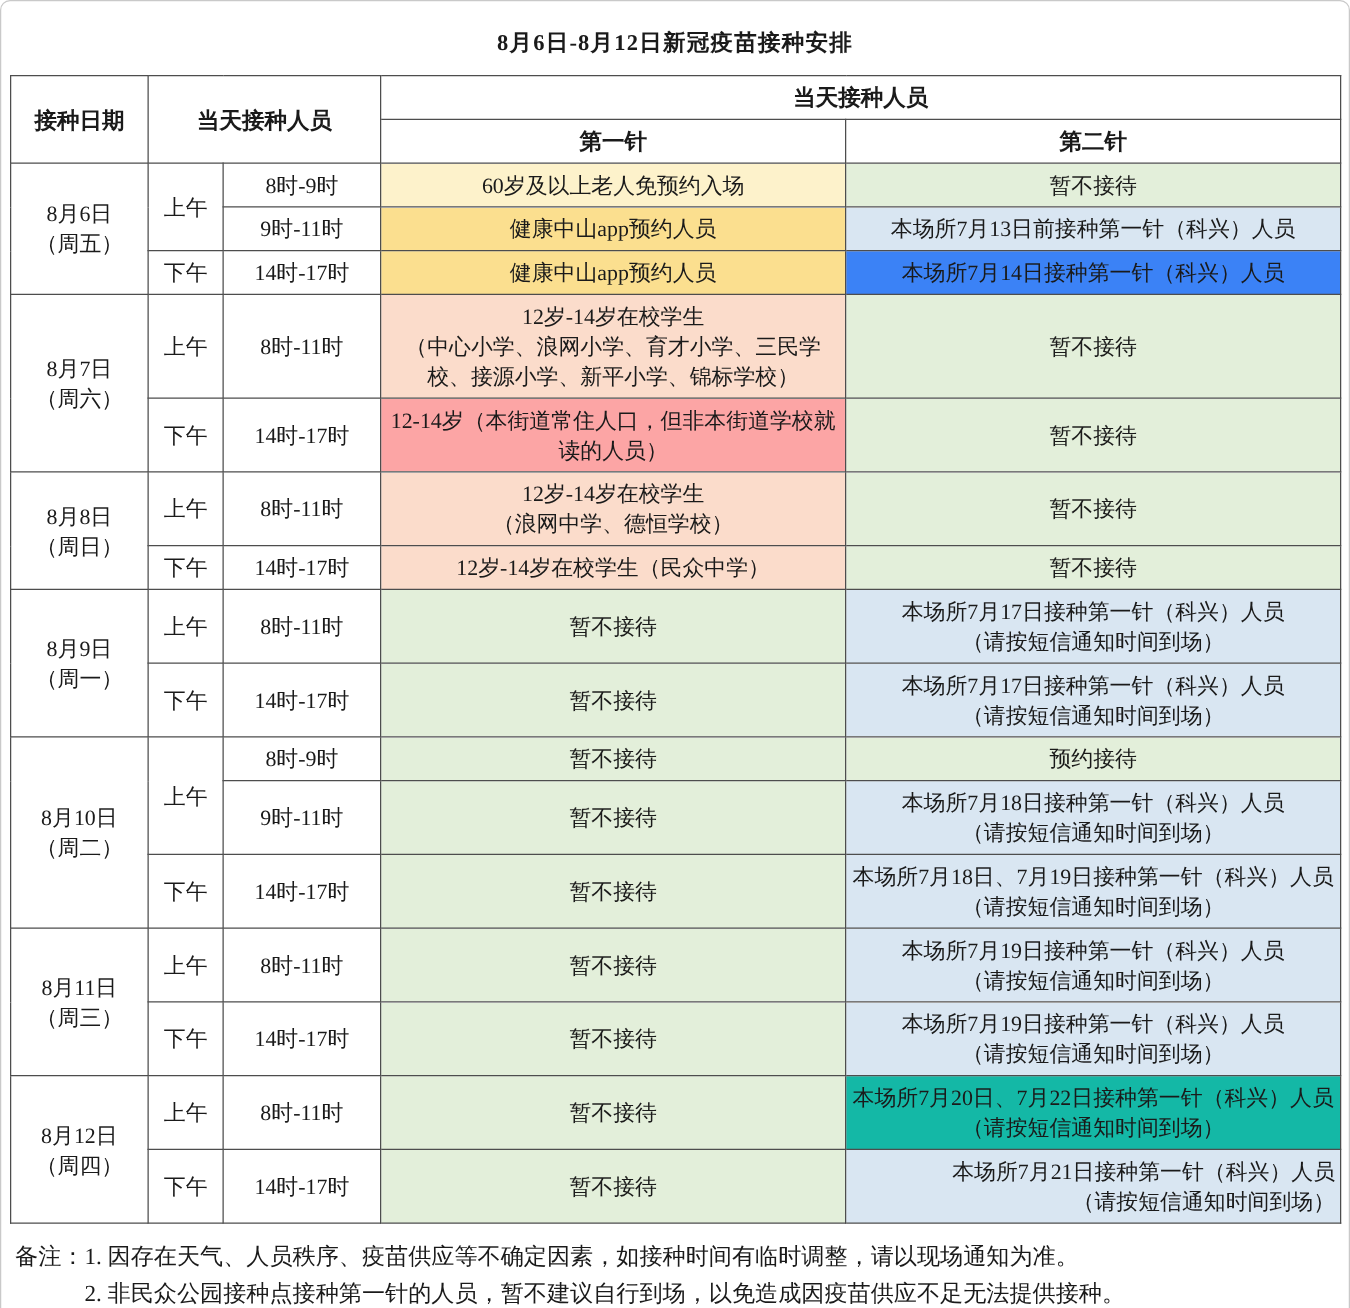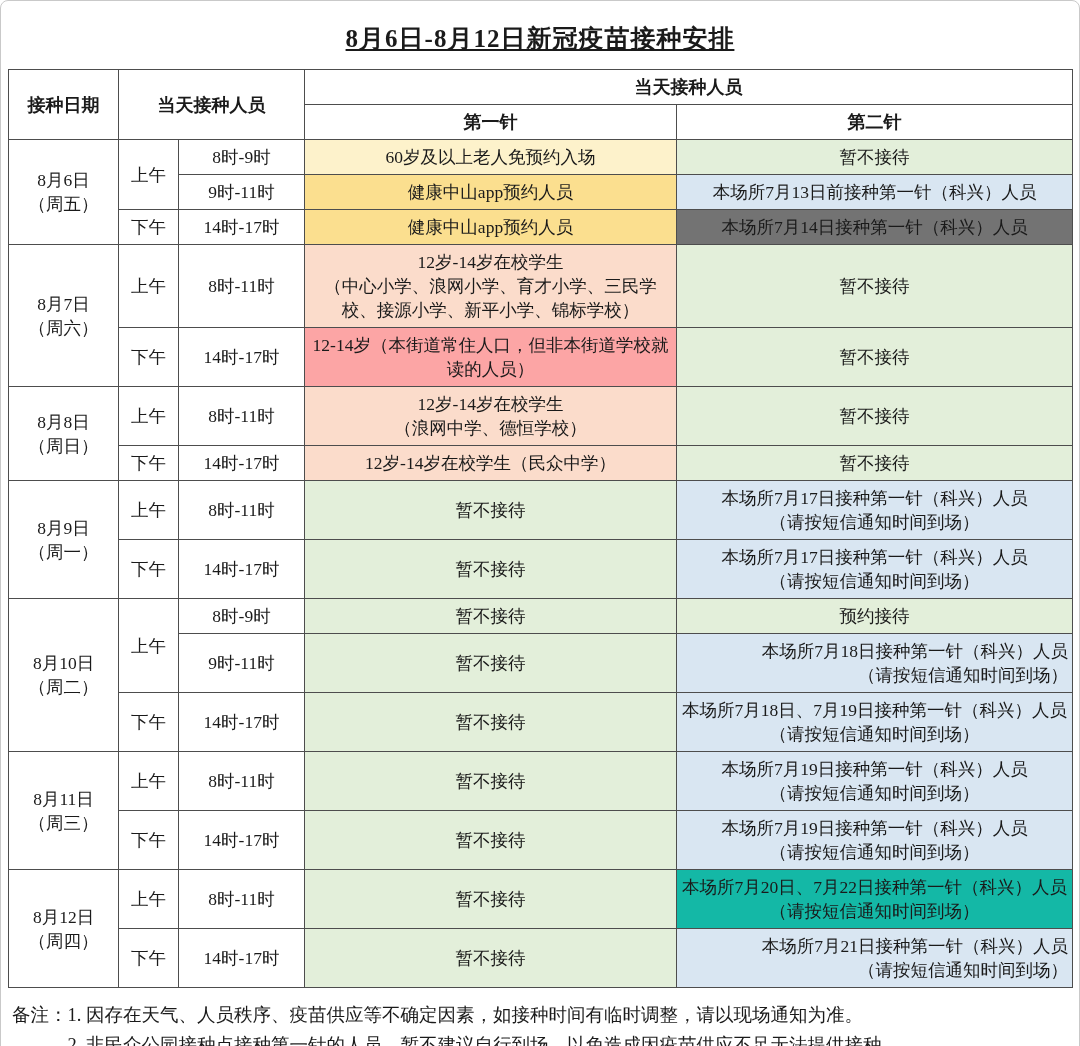--- a/index.html
+++ b/index.html
@@ -13,24 +13,23 @@
     width: 1080px;
     min-height: 1046px;
     border: 1px solid #c9c9c9;
     border-radius: 8px;
     background: #fff;
     padding: 8px 7px 6px 7px;
   }
   .title {
     text-align: center;
     font-weight: bold;
-    font-size: 25px;
+    font-size: 18px;
     letter-spacing: 1px;
     padding: 13px 0 14px 0;
-    text-decoration: underline;
   }
   table.schedule {
     border-collapse: collapse;
     table-layout: fixed;
     width: 1064px;
   }
   table.schedule th, table.schedule td {
     border: 1.6px solid #4d4d4d;
     text-align: center;
     vertical-align: middle;
@@ -95,21 +94,21 @@
         </tr>
         <tr>
           <td class="time-cell">9时-11时</td>
           <td class="dose1-cell" style="background-color: rgb(251, 223, 143);">健康中山app预约人员</td>
           <td class="dose2-cell" style="background-color: rgb(217, 230, 242);">本场所7月13日前接种第一针（科兴）人员</td>
         </tr>
         <tr>
           <td class="period-cell" rowspan="1">下午</td>
           <td class="time-cell">14时-17时</td>
           <td class="dose1-cell" style="background-color: rgb(251, 223, 143);">健康中山app预约人员</td>
-          <td class="dose2-cell" style="background-color: #737373;">本场所7月14日接种第一针（科兴）人员</td>
+          <td class="dose2-cell" style="background-color: #3b82f6;">本场所7月14日接种第一针（科兴）人员</td>
         </tr>
         <tr>
           <td class="date-cell" rowspan="2">8月7日
 （周六）</td>
           <td class="period-cell" rowspan="1">上午</td>
           <td class="time-cell">8时-11时</td>
           <td class="dose1-cell" style="background-color: rgb(251, 220, 203);">12岁-14岁在校学生
 （中心小学、浪网小学、育才小学、三民学校、接源小学、新平小学、锦标学校）</td>
           <td class="dose2-cell" style="background-color: rgb(227, 239, 218);">暂不接待</td>
         </tr>
@@ -154,21 +153,21 @@
           <td class="date-cell" rowspan="3">8月10日
 （周二）</td>
           <td class="period-cell" rowspan="2">上午</td>
           <td class="time-cell">8时-9时</td>
           <td class="dose1-cell" style="background-color: rgb(227, 239, 218);">暂不接待</td>
           <td class="dose2-cell" style="background-color: rgb(227, 239, 218);">预约接待</td>
         </tr>
         <tr>
           <td class="time-cell">9时-11时</td>
           <td class="dose1-cell" style="background-color: rgb(227, 239, 218);">暂不接待</td>
-          <td class="dose2-cell" style="background-color: rgb(217, 230, 242); text-align: right;">本场所7月18日接种第一针（科兴）人员
+          <td class="dose2-cell" style="background-color: rgb(217, 230, 242);">本场所7月18日接种第一针（科兴）人员
 （请按短信通知时间到场）</td>
         </tr>
         <tr>
           <td class="period-cell" rowspan="1">下午</td>
           <td class="time-cell">14时-17时</td>
           <td class="dose1-cell" style="background-color: rgb(227, 239, 218);">暂不接待</td>
           <td class="dose2-cell" style="background-color: rgb(217, 230, 242);">本场所7月18日、7月19日接种第一针（科兴）人员（请按短信通知时间到场）</td>
         </tr>
         <tr>
           <td class="date-cell" rowspan="2">8月11日

